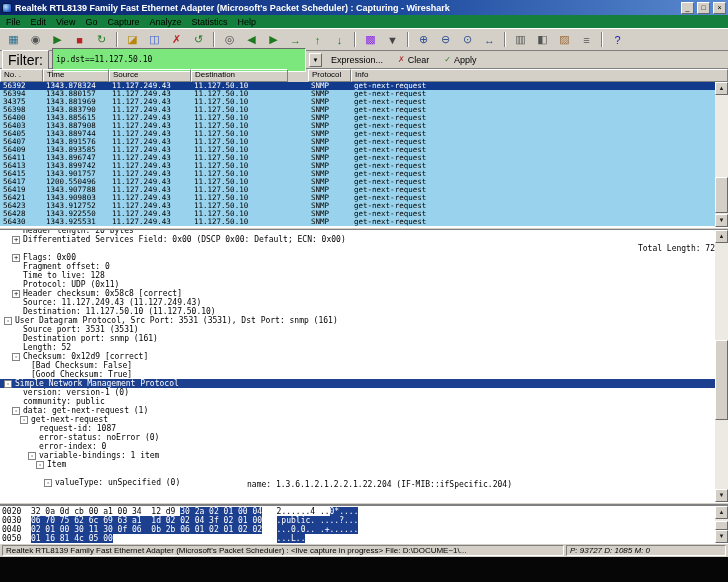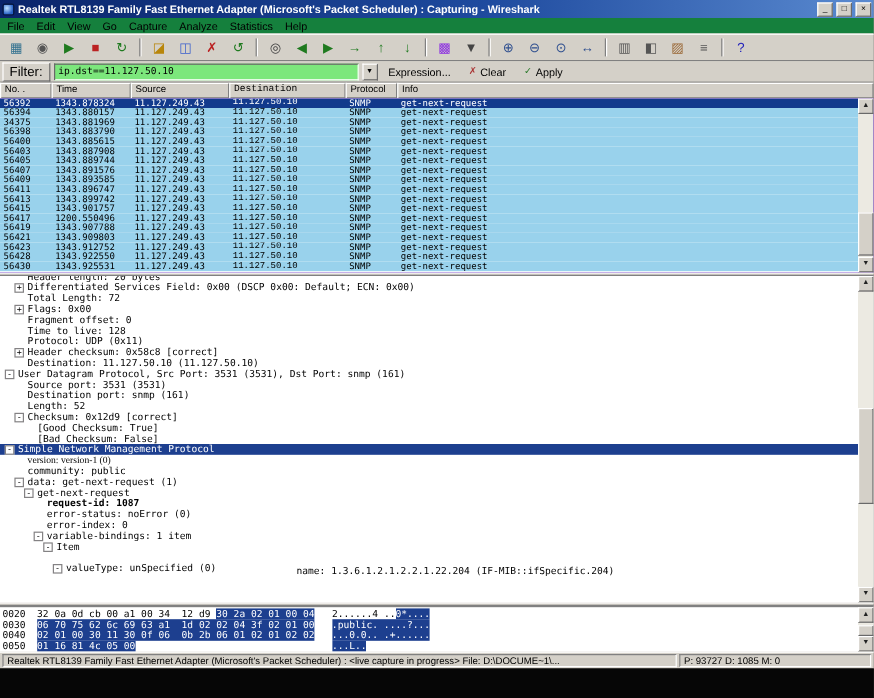--- a/index.html
+++ b/index.html
@@ -23,39 +23,39 @@
   
   .toolbar{height:23px;display:flex;align-items:center;gap:1px;padding:1px 3px;background:#d4d0c8;
     border-top:1px solid #fff;border-bottom:1px solid #808080;}
   .tb-btn{width:21px;height:19px;display:flex;align-items:center;justify-content:center;font-size:11px;}
   .tb-sep{width:2px;height:15px;border-left:1px solid #808080;border-right:1px solid #fff;margin:0 3px;}
 
   
   .filterbar{height:18px;display:flex;align-items:center;gap:3px;padding:0 2px;background:#d4d0c8;
     border-bottom:1px solid #808080;}
   .btn3d{background:#d4d0c8;border:1px solid;border-color:#fff #696969 #696969 #fff;
-    font-size:11px;padding:1px 5px;color:#000;}
-  .filter-input{width:254px;height:14px;background:#7ce77c;border:1px solid;
+    font-size:14px;padding:1px 5px;color:#000;}
+  .filter-input{width:254px;height:24px;background:#7ce77c;border:1px solid;
     border-color:#696969 #fff #fff #696969;font:8px "DejaVu Sans Mono",monospace;padding:0 3px;color:#000;}
   .dropbtn{width:13px;height:14px;background:#d4d0c8;border:1px solid;border-color:#fff #696969 #696969 #fff;
     font-size:6px;line-height:12px;text-align:center;}
   .flatbtn{display:inline-flex;align-items:center;gap:3px;font-size:9px;padding:1px 6px;color:#000;}
   .mini{font-size:8px;}
   .mini.x{color:#a33;}
   .mini.ok{color:#2a7a2a;}
 
   
   .pkthdr{height:13px;display:flex;background:#d4d0c8;justify-content:flex-end;}
   .col-hdr{border:1px solid;border-color:#fff #808080 #808080 #fff;font-size:8px;line-height:10px;
     padding-left:3px;overflow:hidden;white-space:nowrap;color:#000;}
   .c0{flex:0 0 43px;width:43px;}
   .c1{flex:0 0 66px;width:66px;}
   .c2{flex:0 0 82px;width:82px;}
-  .c3{flex:0 0 97px;width:97px;font-family:Liberation Mono, monospace;}
-  .c4{flex:0 0 43px;width:43px;}
+  .c3{flex:0 0 97px;width:97px;}
+  .c4{flex:0 0 43px;width:43px;margin-left:20px;}
   .c5{flex:1;}
 
   
   .pktlist{height:145px;position:relative;background:#6d28d9;overflow:hidden;}
   .rows{position:absolute;top:0;left:0;right:13px;bottom:0;background:#fff;}
   .pkt-row{display:flex;height:8px;background:#99d2ec;color:#000;
     font:7.5px/8px "DejaVu Sans Mono",monospace;white-space:nowrap;}
   .pkt-row.sel{background:#123a8c;color:#fff;}
   .cell{padding-left:3px;overflow:hidden;}
 
@@ -75,21 +75,21 @@
   .bytes{height:38px;position:relative;background:#fff;overflow:hidden;border-top:1px solid #808080;}
   .hex-rows{position:absolute;top:1px;left:2px;right:13px;}
   .hex-row{height:9px;font:8px/9px "DejaVu Sans Mono",monospace;white-space:pre;color:#000;}
   .hl{background:#1d3f8f;color:#fff;}
 
   
   .statusbar{height:14px;display:flex;gap:2px;padding:1px 2px;background:#d4d0c8;border-top:1px solid #fff;}
   .status-cell{border:1px solid;border-color:#808080 #fff #fff #808080;font-size:8px;line-height:10px;
     padding:0 3px;white-space:nowrap;overflow:hidden;color:#000;}
   .status-left{flex:1;}
-  .status-right{flex:0 0 160px;width:160px;}
+  .status-right{flex:0 0 160px;width:160px;font-style:italic;}
 
   
   .vscroll{position:absolute;top:0;bottom:0;right:0;width:13px;background:#eceae2;}
   .sb-btn{position:absolute;left:0;right:0;height:13px;background:#d4d0c8;border:1px solid;
     border-color:#fff #696969 #696969 #fff;font-size:6px;line-height:10px;text-align:center;color:#222;}
   .sb-btn.up{top:0;}
   .sb-btn.down{bottom:0;}
   .sb-thumb{position:absolute;left:0;width:13px;background:#d4d0c8;border:1px solid;
     border-color:#fff #696969 #696969 #fff;}
 
@@ -339,21 +339,21 @@
   <div class="details">
     <div class="det-rows">
         <div class="det-row" style="padding-left: 12px;">
           <span class="exp blank"></span>
           <span>Header length: 20 bytes</span>
         </div>
         <div class="det-row" style="padding-left: 12px;">
           <span class="exp">+</span>
           <span>Differentiated Services Field: 0x00 (DSCP 0x00: Default; ECN: 0x00)</span>
         </div>
-        <div class="det-row" style="padding-left: 12px;">
+        <div class="det-row" style="padding-left: 12px; justify-content: flex-end;">
           <span class="exp blank"></span>
           <span>Total Length: 72</span>
         </div>
         <div class="det-row" style="padding-left: 12px;">
           <span class="exp">+</span>
           <span>Flags: 0x00</span>
         </div>
         <div class="det-row" style="padding-left: 12px;">
           <span class="exp blank"></span>
           <span>Fragment offset: 0</span>
@@ -365,20 +365,24 @@
         <div class="det-row" style="padding-left: 12px;">
           <span class="exp blank"></span>
           <span>Protocol: UDP (0x11)</span>
         </div>
         <div class="det-row" style="padding-left: 12px;">
           <span class="exp">+</span>
           <span>Header checksum: 0x58c8 [correct]</span>
         </div>
         <div class="det-row" style="padding-left: 12px;">
           <span class="exp blank"></span>
+          <span>Source: 11.127.249.43 (11.127.249.43)</span>
+        </div>
+        <div class="det-row" style="padding-left: 12px;">
+          <span class="exp blank"></span>
           <span>Destination: 11.127.50.10 (11.127.50.10)</span>
         </div>
         <div class="det-row" style="padding-left: 4px;">
           <span class="exp">-</span>
           <span>User Datagram Protocol, Src Port: 3531 (3531), Dst Port: snmp (161)</span>
         </div>
         <div class="det-row" style="padding-left: 12px;">
           <span class="exp blank"></span>
           <span>Source port: 3531 (3531)</span>
         </div>
@@ -389,47 +393,47 @@
         <div class="det-row" style="padding-left: 12px;">
           <span class="exp blank"></span>
           <span>Length: 52</span>
         </div>
         <div class="det-row" style="padding-left: 12px;">
           <span class="exp">-</span>
           <span>Checksum: 0x12d9 [correct]</span>
         </div>
         <div class="det-row" style="padding-left: 20px;">
           <span class="exp blank"></span>
+          <span>[Bad Checksum: False]</span>
+        </div>
+        <div class="det-row" style="padding-left: 20px;">
+          <span class="exp blank"></span>
           <span>[Good Checksum: True]</span>
         </div>
+        <div class="det-row sel" style="padding-left: 4px;">
+          <span class="exp">-</span>
+          <span>Simple Network Management Protocol</span>
+        </div>
+        <div class="det-row" style="padding-left: 12px;">
+          <span class="exp blank"></span>
+          <span>version: version-1 (0)</span>
+        </div>
+        <div class="det-row" style="padding-left: 12px;">
+          <span class="exp blank"></span>
+          <span>community: public</span>
+        </div>
+        <div class="det-row" style="padding-left: 12px;">
+          <span class="exp">-</span>
+          <span>data: get-next-request (1)</span>
+        </div>
         <div class="det-row" style="padding-left: 20px;">
-          <span class="exp blank"></span>
-          <span>[Bad Checksum: False]</span>
-        </div>
-        <div class="det-row sel" style="padding-left: 4px;">
-          <span class="exp">-</span>
-          <span>Simple Network Management Protocol</span>
-        </div>
-        <div class="det-row" style="padding-left: 12px; font-family: Liberation Serif, serif;">
-          <span class="exp blank"></span>
-          <span>version: version-1 (0)</span>
-        </div>
-        <div class="det-row" style="padding-left: 12px;">
-          <span class="exp blank"></span>
-          <span>community: public</span>
-        </div>
-        <div class="det-row" style="padding-left: 12px;">
-          <span class="exp">-</span>
-          <span>data: get-next-request (1)</span>
-        </div>
-        <div class="det-row" style="padding-left: 20px;">
           <span class="exp">-</span>
           <span>get-next-request</span>
         </div>
-        <div class="det-row" style="padding-left: 28px; font-weight: bold;">
+        <div class="det-row" style="padding-left: 28px;">
           <span class="exp blank"></span>
           <span>request-id: 1087</span>
         </div>
         <div class="det-row" style="padding-left: 28px;">
           <span class="exp blank"></span>
           <span>error-status: noError (0)</span>
         </div>
         <div class="det-row" style="padding-left: 28px;">
           <span class="exp blank"></span>
           <span>error-index: 0</span>

